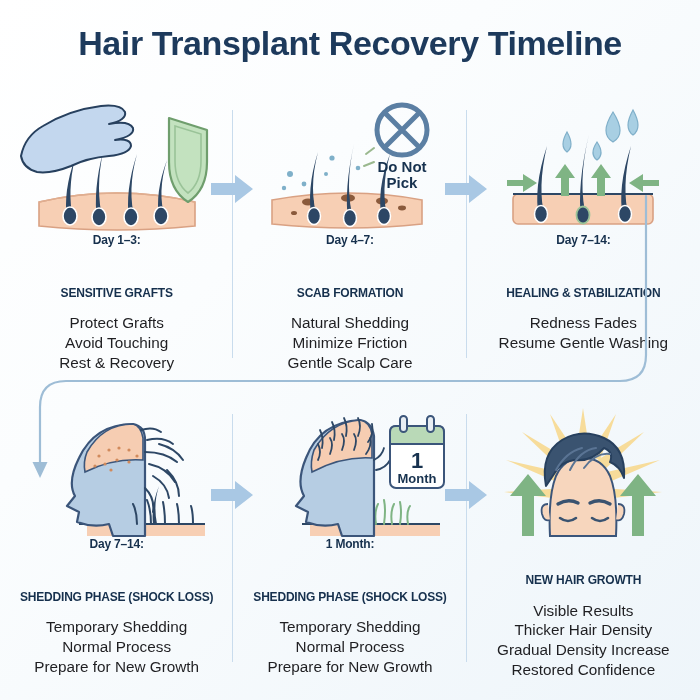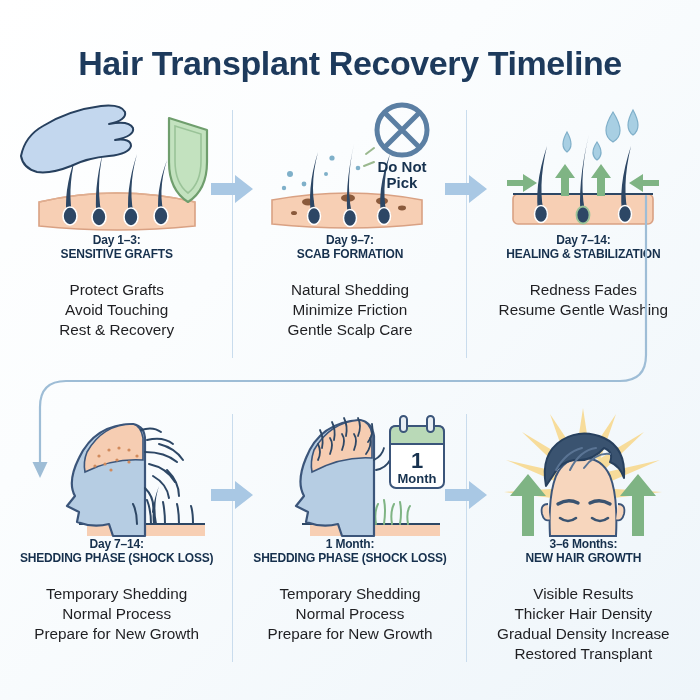--- a/index.html
+++ b/index.html
@@ -11,21 +11,21 @@
     position:relative;
   }
 
   
   .title {
     text-align:center;
     font-size:34px;
     font-weight:bold;
     color:#1d3a5c;
     letter-spacing:-0.4px;
-    padding-top:46px;
+    padding-top:26px;
     line-height:1;
   }
 
   
   .rows { position:absolute; top:96px; left:0; width:700px; }
   .row  { display:flex; width:700px; height:280px; }
   .panel {
     flex:1 1 33.333%;
     position:relative;
     display:flex;
@@ -40,23 +40,23 @@
   .art { width:100%; height:138px; position:relative; }
   .art svg { position:absolute; left:50%; top:0; transform:translateX(-50%); }
 
   
   .cap { text-align:center; width:100%; padding:0 6px; }
   .cap .hd {
     color:#16304d; font-weight:bold; font-size:12px; line-height:1.13;
     letter-spacing:-0.2px;
   }
   .cap .hd .day { display:block; }
-  .cap .hd .ttl { display:block; }
+  .cap .hd .ttl { display:block;margin-top:39px; }
   .cap .bullets {
-    margin-top:19px; color:#1f1f22; font-size:15.3px; line-height:1.3;
+    margin-top:13px; color:#1f1f22; font-size:15.3px; line-height:1.3;
   }
   .cap .bullets span { display:block; }
 
   
   .harrow { position:absolute; z-index:5; }
 
   
   .wrap { position:absolute; left:0; top:0; width:700px; height:700px; pointer-events:none; z-index:1; }
 </style>
 </head>
@@ -159,21 +159,21 @@
           <g>
             <circle cx="152" cy="34" r="25" fill="none" stroke="#5b7fa3" stroke-width="5"></circle>
             <path d="M136 18 L168 50 M168 18 L136 50" stroke="#5b7fa3" stroke-width="5" stroke-linecap="round"></path>
           </g>
           <text x="152" y="76" text-anchor="middle" font-family="Liberation Sans, sans-serif" font-size="15" font-weight="bold" fill="#17324f">Do Not</text>
           <text x="152" y="92" text-anchor="middle" font-family="Liberation Sans, sans-serif" font-size="15" font-weight="bold" fill="#17324f">Pick</text>
         </svg>
       </div>
       <div class="cap">
         <div class="hd">
-          <span class="day">Day 9–7:</span>
+          <span class="day">Day 4–7:</span>
           <span class="ttl">SCAB FORMATION</span>
         </div>
         <div class="bullets">
           <span>Natural Shedding</span>
           <span>Minimize Friction</span>
           <span>Gentle Scalp Care</span>
         </div>
       </div>
       <div class="divider-v" style="right:0;"></div>
       <svg class="harrow" style="right:-22px; top:76px;" width="46" height="34" viewBox="0 0 46 34">
@@ -390,18 +390,18 @@
       </div>
       <div class="cap">
         <div class="hd">
           <span class="day">3–6 Months:</span>
           <span class="ttl">NEW HAIR GROWTH</span>
         </div>
         <div class="bullets">
           <span>Visible Results</span>
           <span>Thicker Hair Density</span>
           <span>Gradual Density Increase</span>
-          <span>Restored Transplant</span>
+          <span>Restored Confidence</span>
         </div>
       </div>
     </div>
   </div>
 </div>
 
 </body></html>

